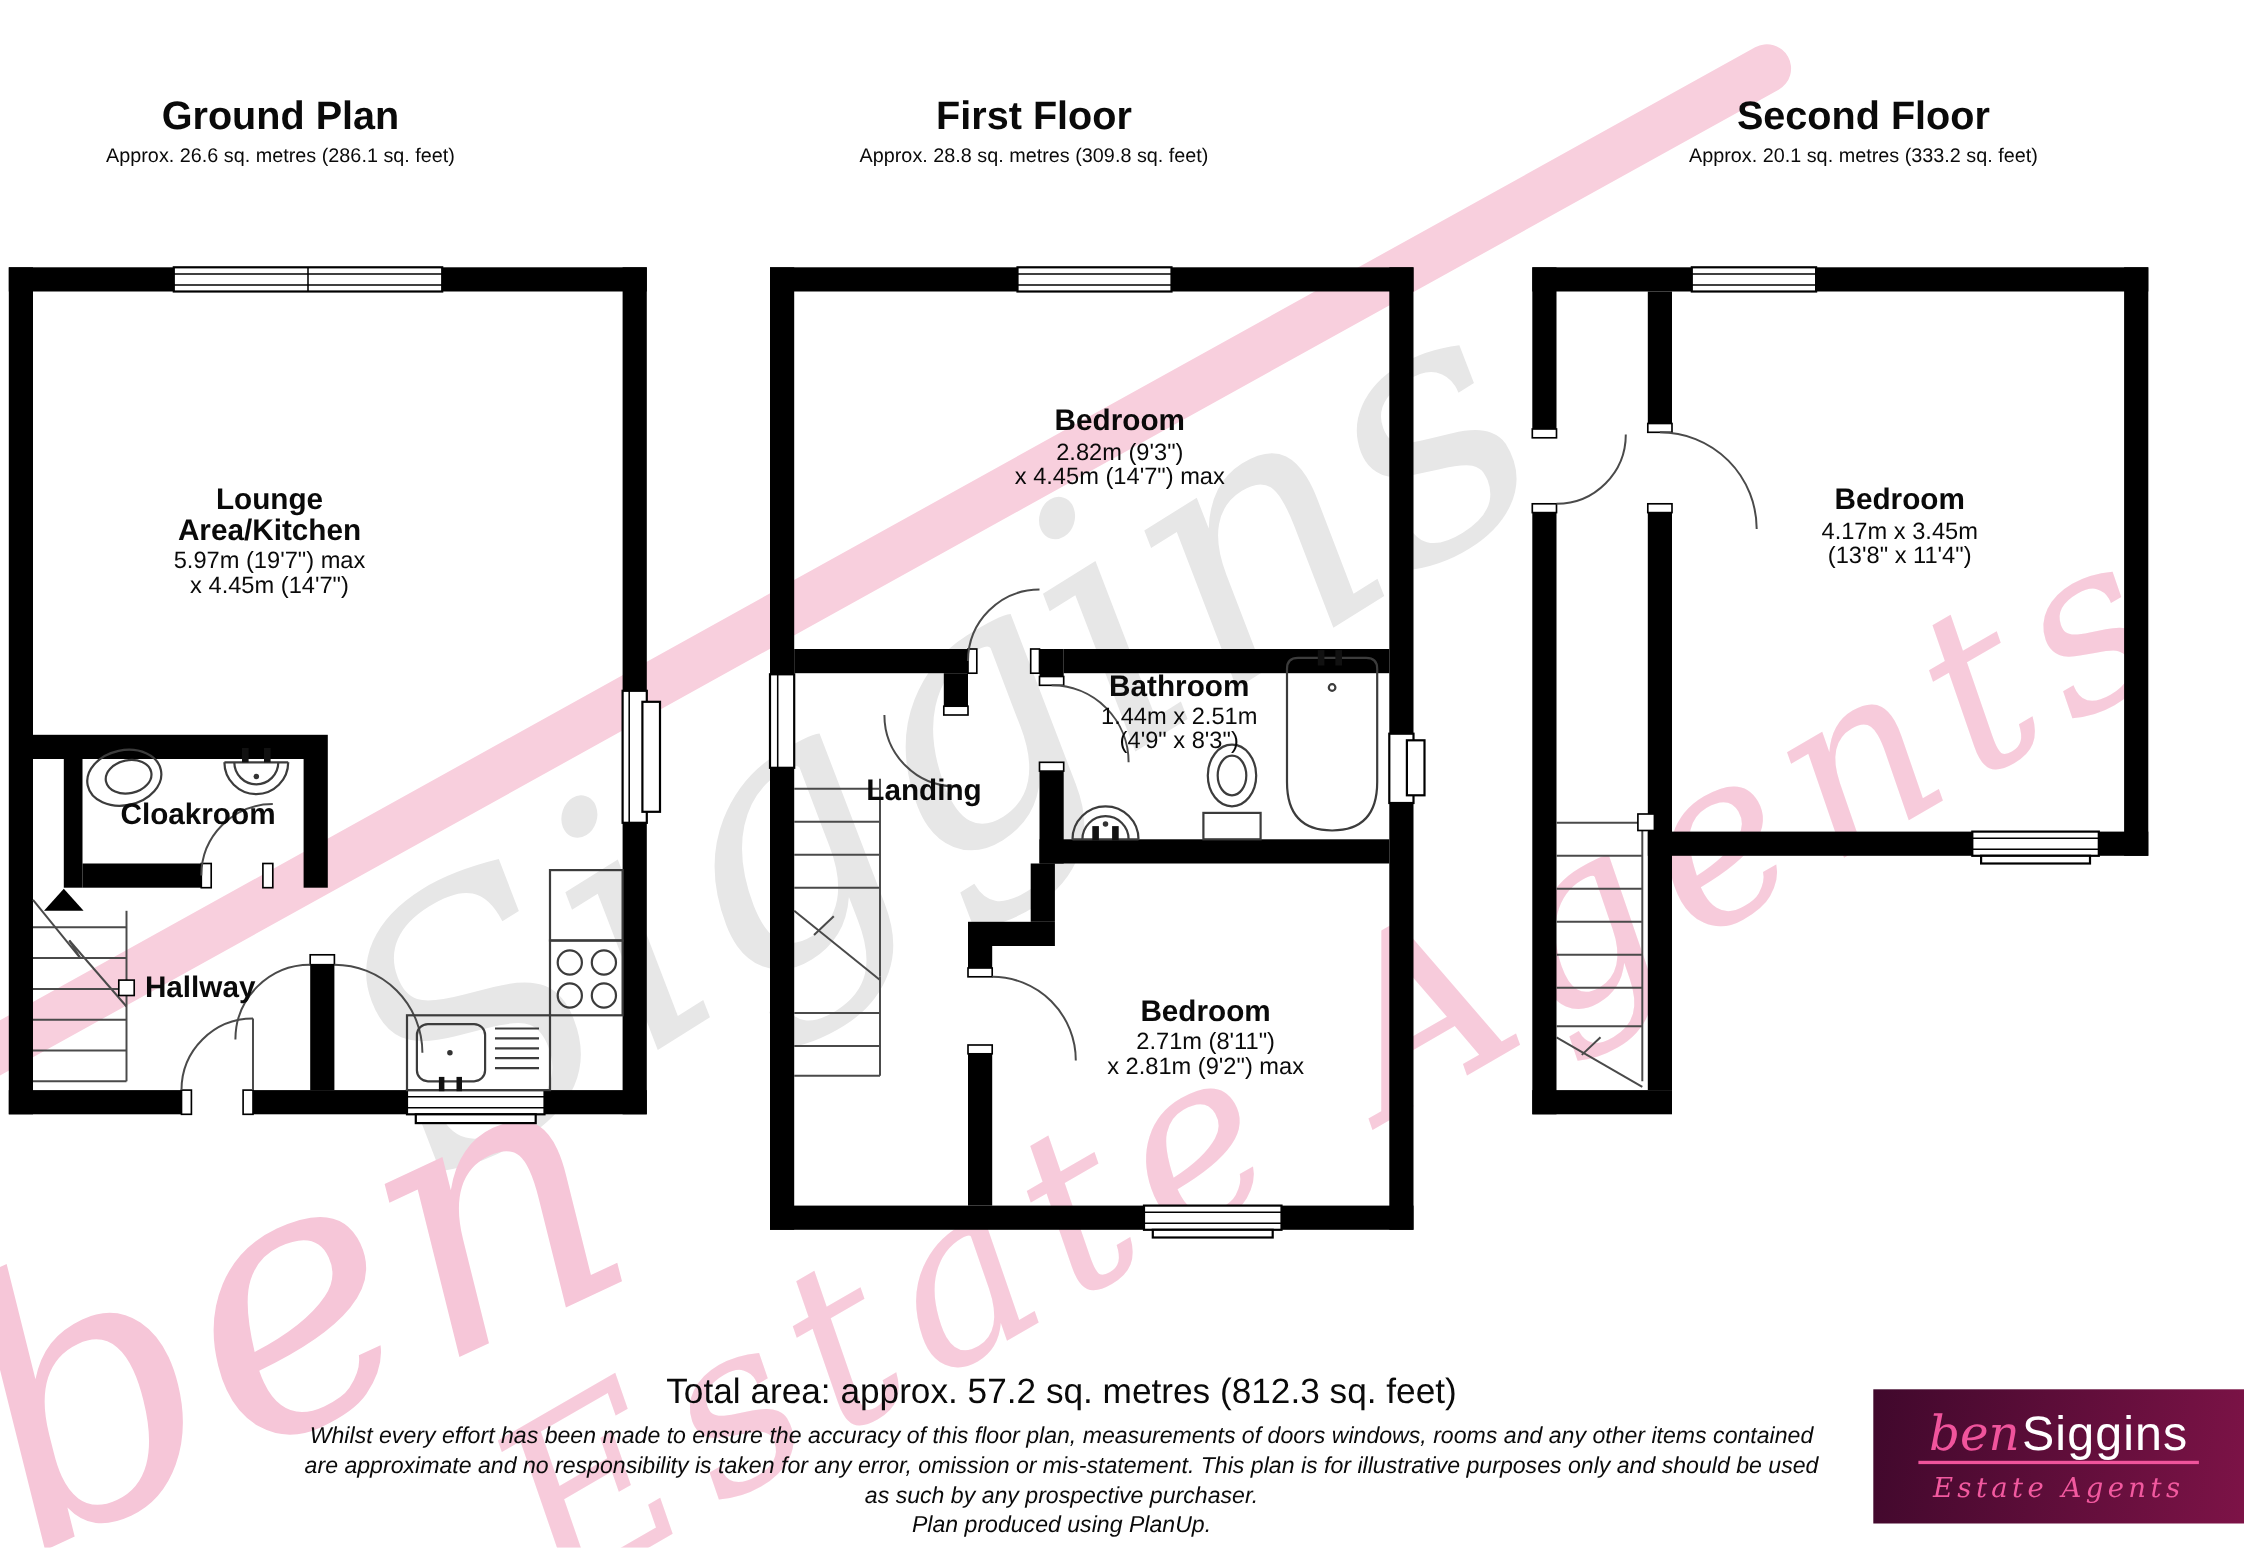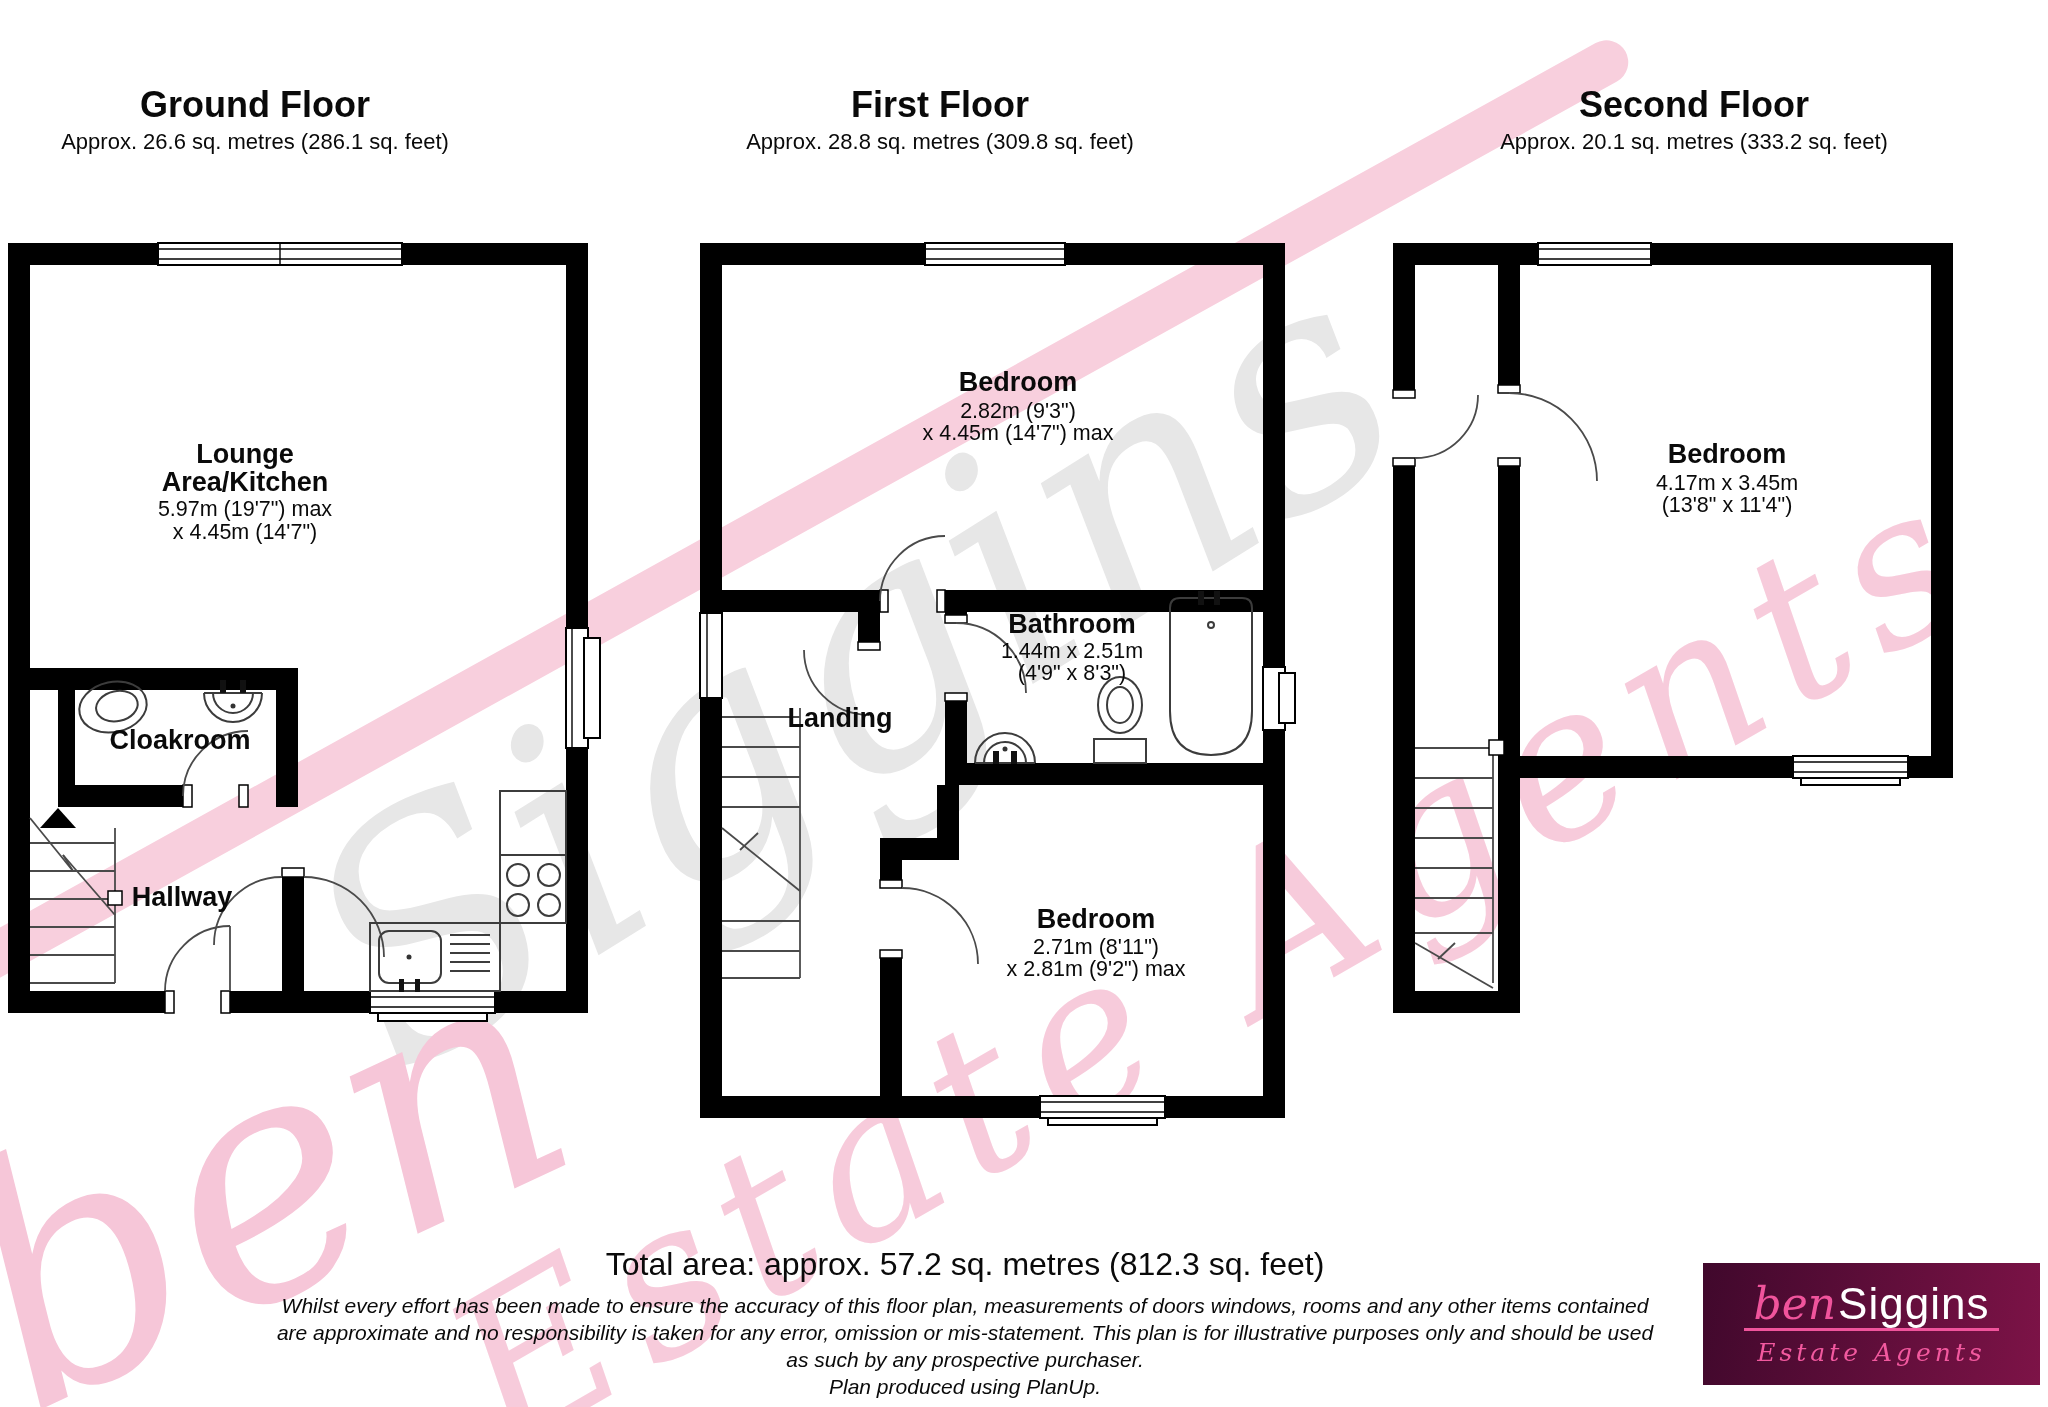--- a/index.html
+++ b/index.html
@@ -9,21 +9,21 @@
   .wm{position:absolute;pointer-events:none;white-space:nowrap;
       font-family:"DejaVu Serif",serif;font-style:italic;transform-origin:left center;}
   .wm-stripe{position:absolute;left:-80px;top:975px;width:1950px;height:44px;
       background:#f8cfdd;border-radius:22px;transform:rotate(-29deg);transform-origin:left center;}
   .wm-gray{left:340px;top:800px;font-size:320px;color:#e7e7e7;transform:rotate(-32deg);}
   .wm-ben{left:-20px;top:1120px;font-size:330px;color:#f6c6d8;transform:rotate(-25deg);}
   .wm-estate{left:470px;top:1270px;font-size:210px;color:#f7cbdb;transform:rotate(-30deg);letter-spacing:18px;}
   
   .floor-header{position:absolute;width:470px;text-align:center;}
   .floor-header .t{font-size:36px;font-weight:bold;line-height:42px;}
-  .floor-header .s{font-size:22px;line-height:27px;margin-top:2px;}
+  .floor-header .s{font-size:18px;line-height:27px;margin-top:2px;}
   
   .plan{position:absolute;overflow:visible;}
   .wall{fill:#000;stroke:none;}
   .win{fill:#fff;stroke:#000;stroke-width:2;}
   .winline{stroke:#000;stroke-width:1.4;fill:none;}
   .jamb{fill:#fff;stroke:#000;stroke-width:1.5;}
   .door{fill:none;stroke:#4a4a4a;stroke-width:1.8;}
   .fx{fill:none;stroke:#3c3c3c;stroke-width:2;}
   .stair{stroke:#4a4a4a;stroke-width:1.8;fill:none;}
   .tap{fill:#111;}
@@ -49,21 +49,21 @@
 <body>
 
 <div class="page">
 
   <div class="wm-stripe"></div>
   <div class="wm wm-gray">Siggins</div>
   <div class="wm wm-ben">ben</div>
   <div class="wm wm-estate">Estate Agents</div>
 
   <div class="floor-header" style="left:20px;top:84px;">
-    <div class="t">Ground Floor</div>
+    <div class="t">Ground Plan</div>
     <div class="s">Approx. 26.6 sq. metres (286.1 sq. feet)</div>
   </div>
   <div class="floor-header" style="left:705px;top:84px;">
     <div class="t">First Floor</div>
     <div class="s">Approx. 28.8 sq. metres (309.8 sq. feet)</div>
   </div>
   <div class="floor-header" style="left:1459px;top:84px;">
     <div class="t">Second Floor</div>
     <div class="s">Approx. 20.1 sq. metres (333.2 sq. feet)</div>
   </div>

